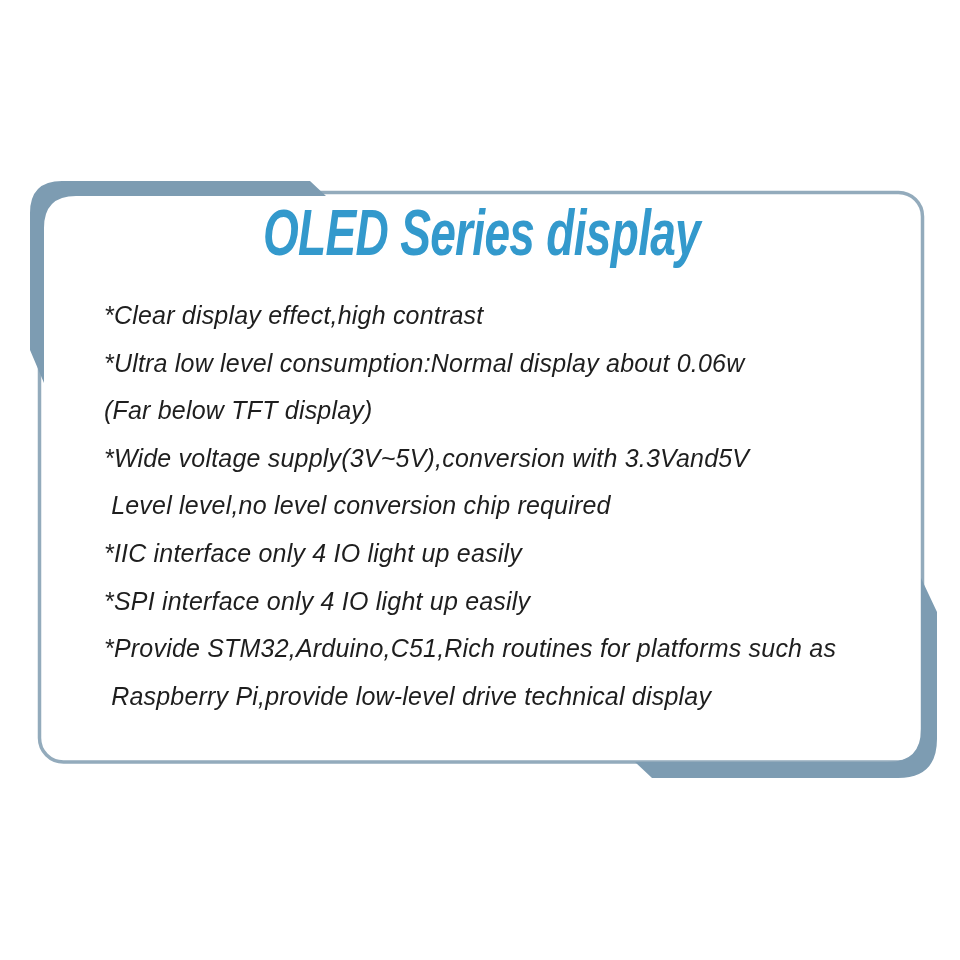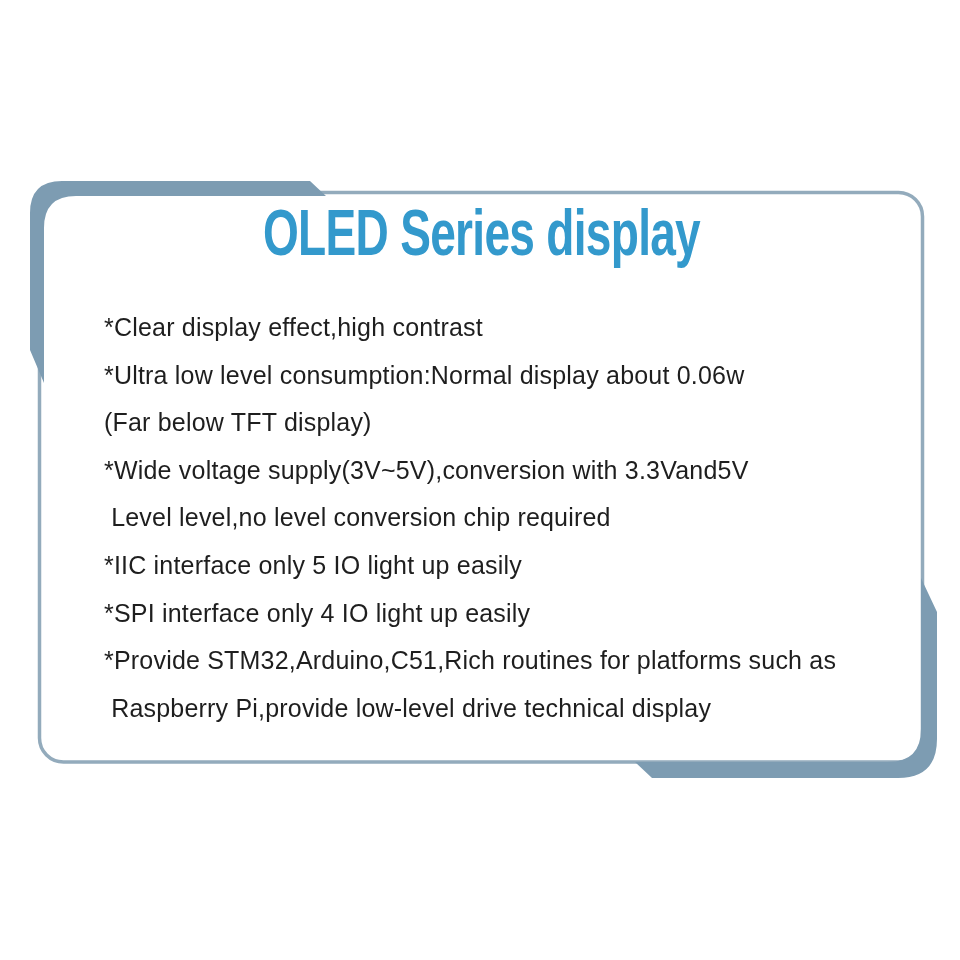--- a/index.html
+++ b/index.html
@@ -3,20 +3,21 @@
 <meta charset="utf-8">
 <style>
   * { margin: 0; padding: 0; box-sizing: border-box; }
   html, body { width: 960px; height: 960px; }
   .stage {
     position: relative;
     width: 960px;
     height: 960px;
     overflow: hidden;
     font-family: "Liberation Sans", sans-serif;
+    font-style: italic;
   }
   .frame-svg {
     position: absolute;
     left: 0; top: 0;
     width: 960px; height: 960px;
   }
   .card-title {
     position: absolute;
     left: 40px;
     top: 201px;
@@ -26,21 +27,21 @@
     font-weight: 700;
     line-height: 64px;
     letter-spacing: -1px;
     transform: scaleX(0.72);
     transform-origin: 50% 50%;
     white-space: nowrap;
   }
   .feature-list {
     position: absolute;
     left: 104px;
-    top: 304px;
+    top: 292px;
     width: 800px;
     font-size: 25px;
     line-height: 47.6px;
   }
   .feature-line {
     display: block;
     white-space: pre;
     letter-spacing: 0.2px;
   }
 </style>
@@ -59,19 +60,19 @@
   </svg>
 
   <div class="card-title" style="color: rgb(51, 153, 204);">OLED Series display</div>
 
   <div class="feature-list" style="color: rgb(30, 30, 30);">
     <div class="feature-line">*Clear display effect,high contrast</div>
     <div class="feature-line">*Ultra low level consumption:Normal display about 0.06w</div>
     <div class="feature-line">(Far below TFT display)</div>
     <div class="feature-line">*Wide voltage supply(3V~5V),conversion with 3.3Vand5V</div>
     <div class="feature-line"> Level level,no level conversion chip required</div>
-    <div class="feature-line">*IIC interface only 5 IO light up easily</div>
+    <div class="feature-line">*IIC interface only 4 IO light up easily</div>
     <div class="feature-line">*SPI interface only 4 IO light up easily</div>
     <div class="feature-line">*Provide STM32,Arduino,C51,Rich routines for platforms such as</div>
     <div class="feature-line"> Raspberry Pi,provide low-level drive technical display</div>
   </div>
 
 </div>
 
 </body></html>

